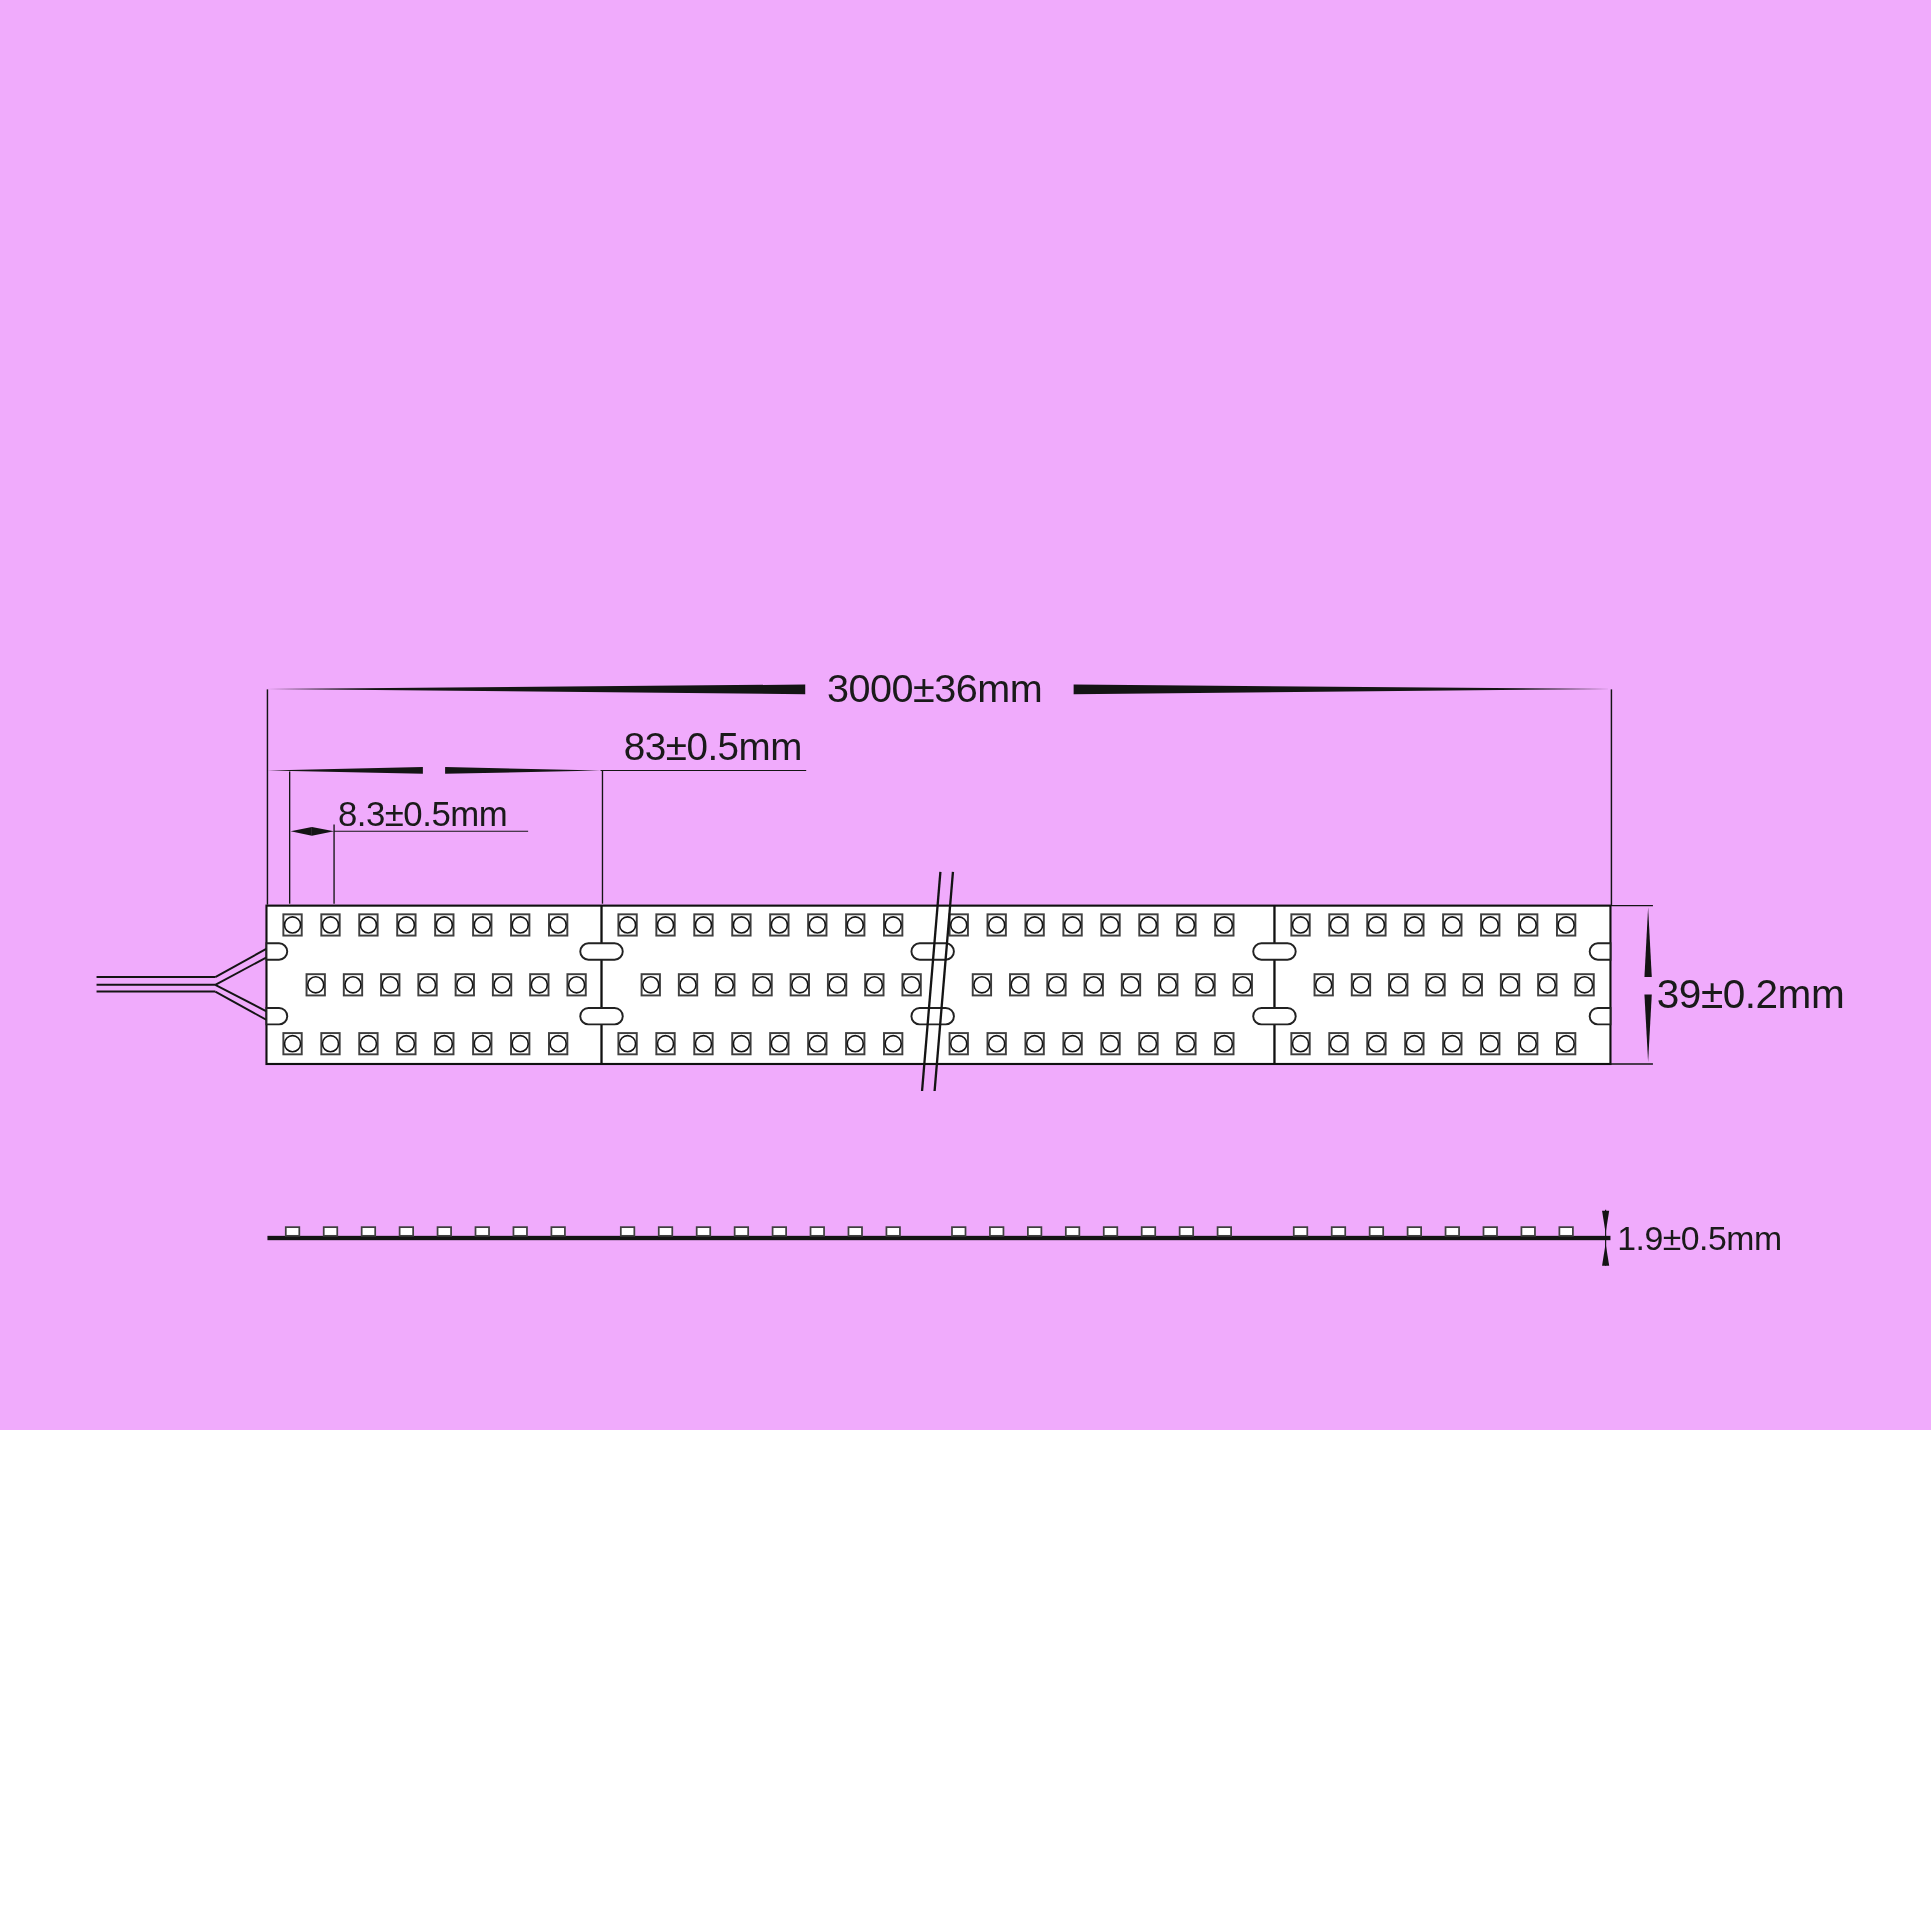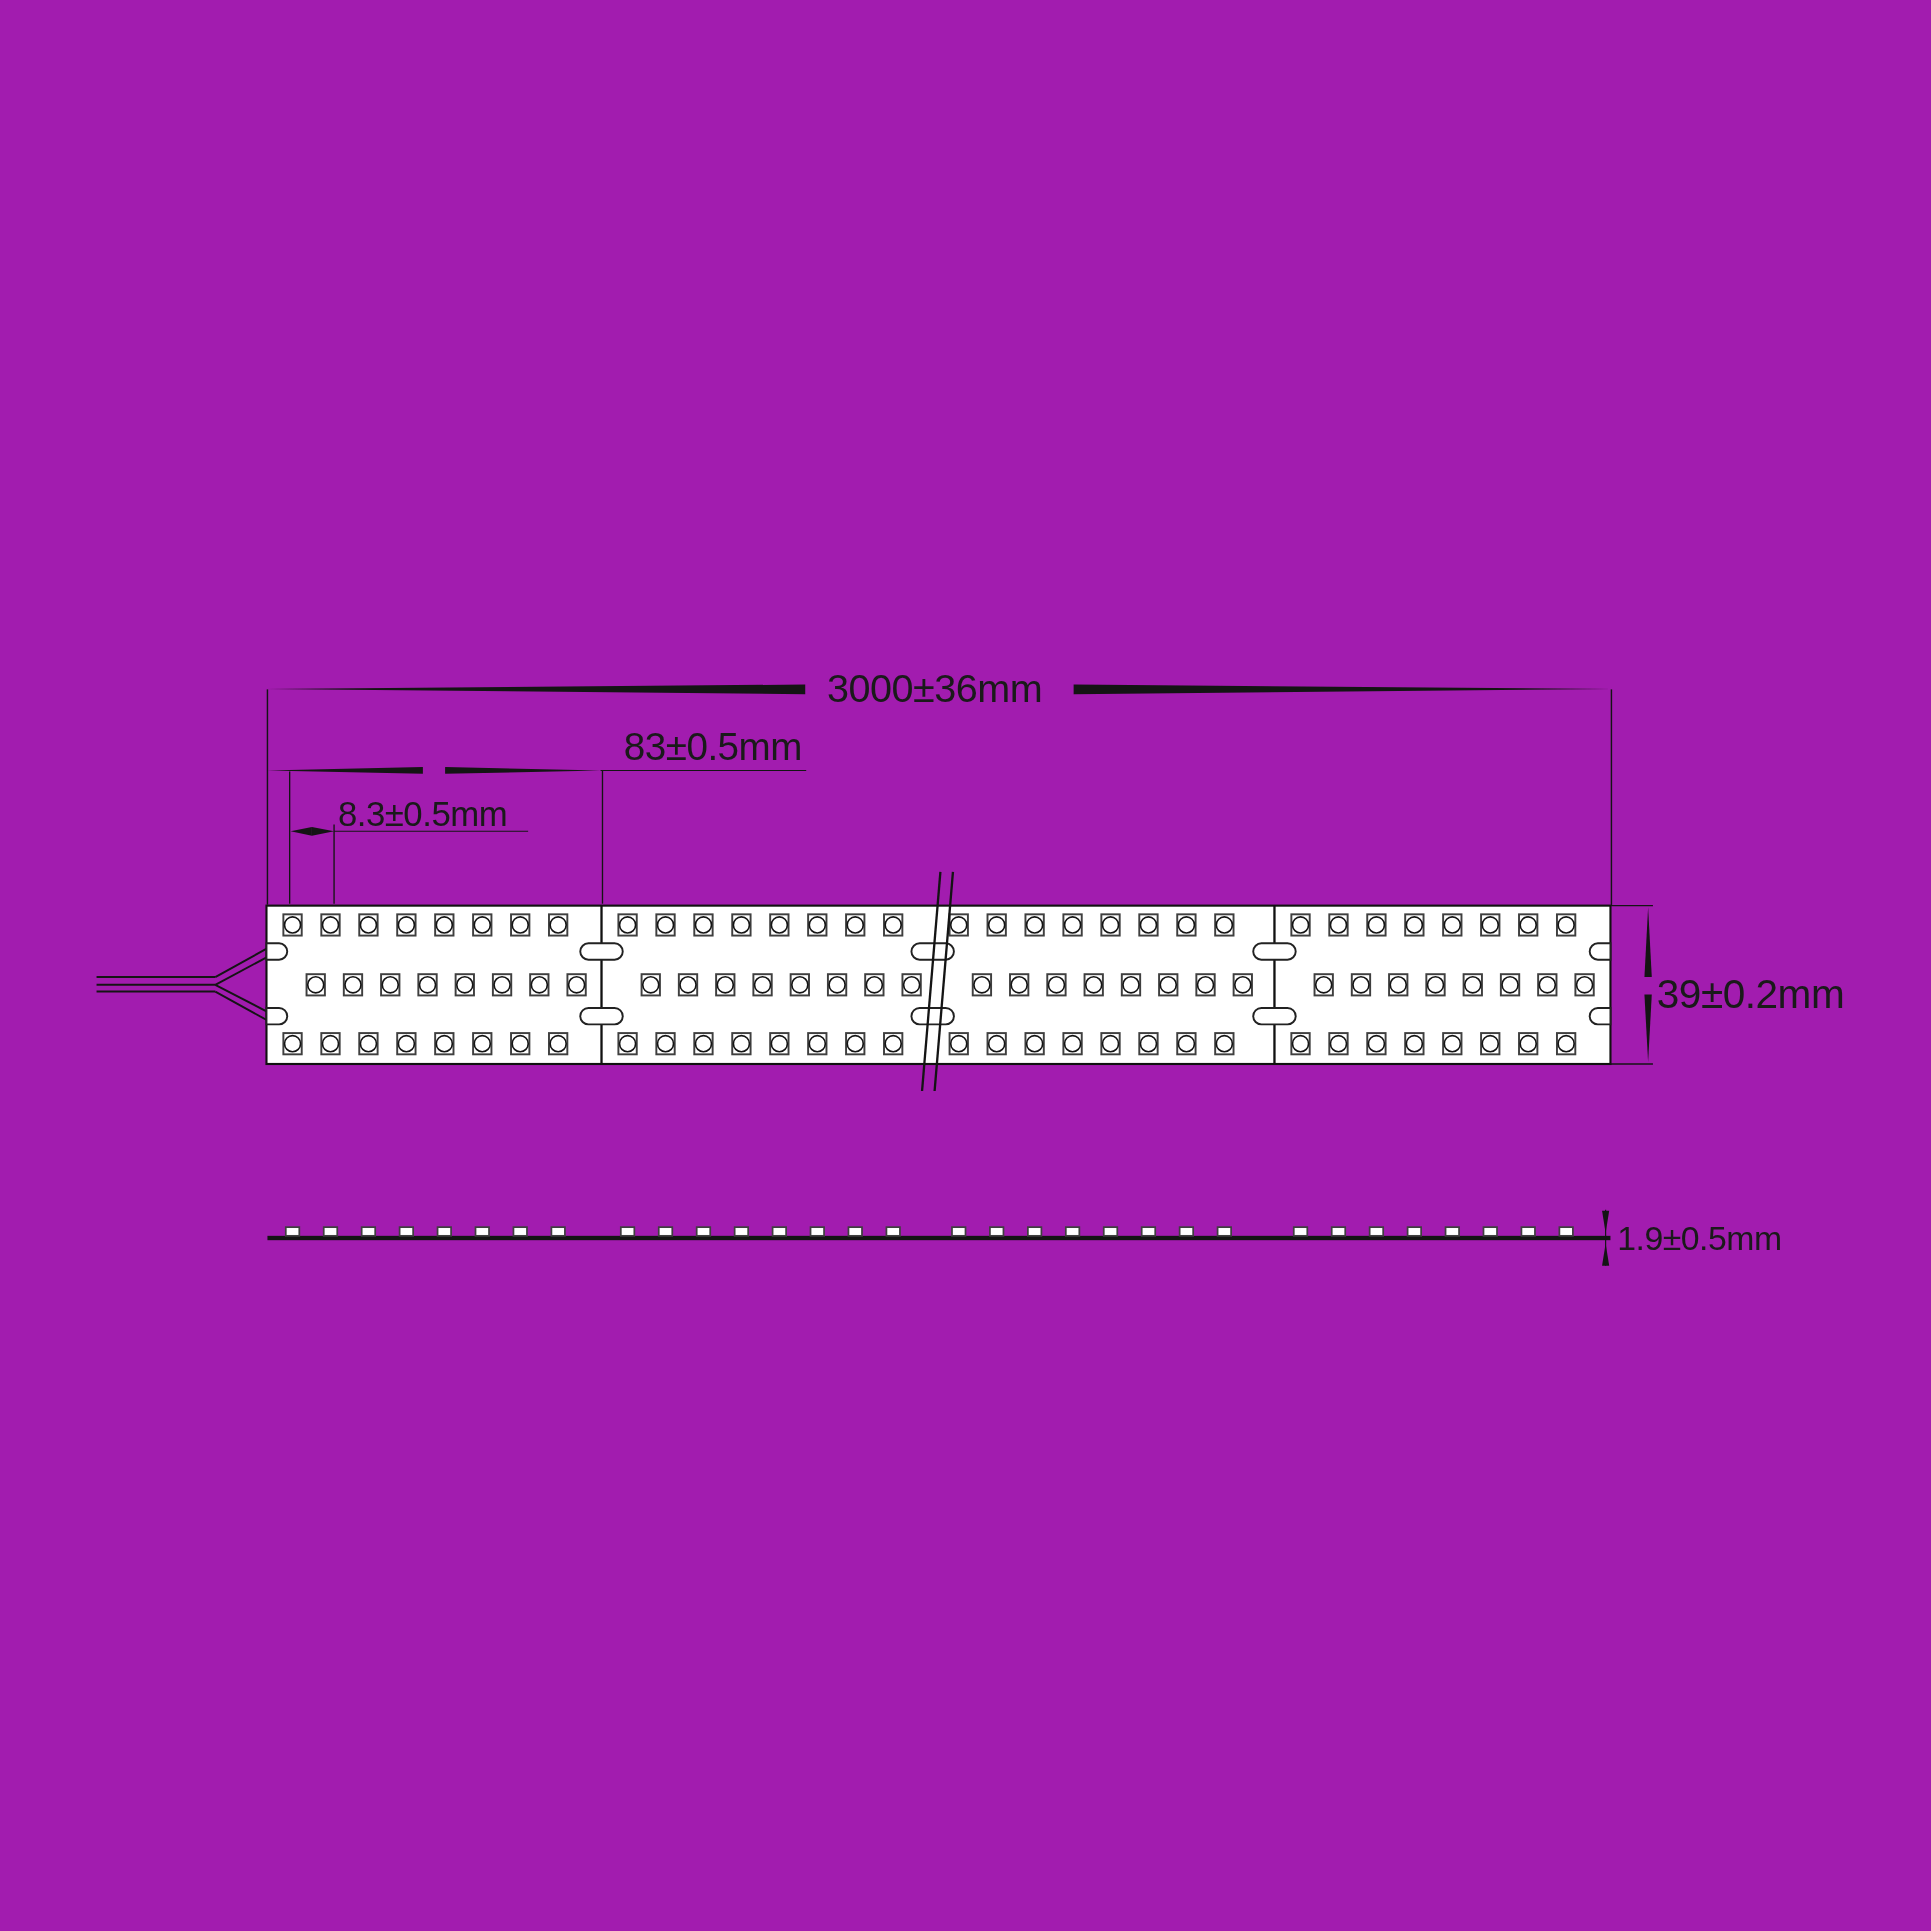--- a/index.html
+++ b/index.html
@@ -1,16 +1,16 @@
 <!DOCTYPE html>
 <html><head>
 <meta charset="utf-8">
 <style>
   html,body{margin:0;padding:0;background:#fff;}
-  #page{position:relative;width:1931px;height:1931px;background:#a21caf;overflow:hidden;}
+  #page{position:relative;width:1931px;height:1430px;background:#f0abfc;overflow:hidden;}
   svg{position:absolute;left:0;top:0;}
   text{font-family:"Liberation Sans", sans-serif;fill:#1a1a1a;}
   .dimtext{letter-spacing:-0.5px;}
 </style>
 </head>
 <body>
 
 <div id="page">
 <svg id="diagram" width="1931" height="1931" viewBox="0 0 2000 2000">
 

